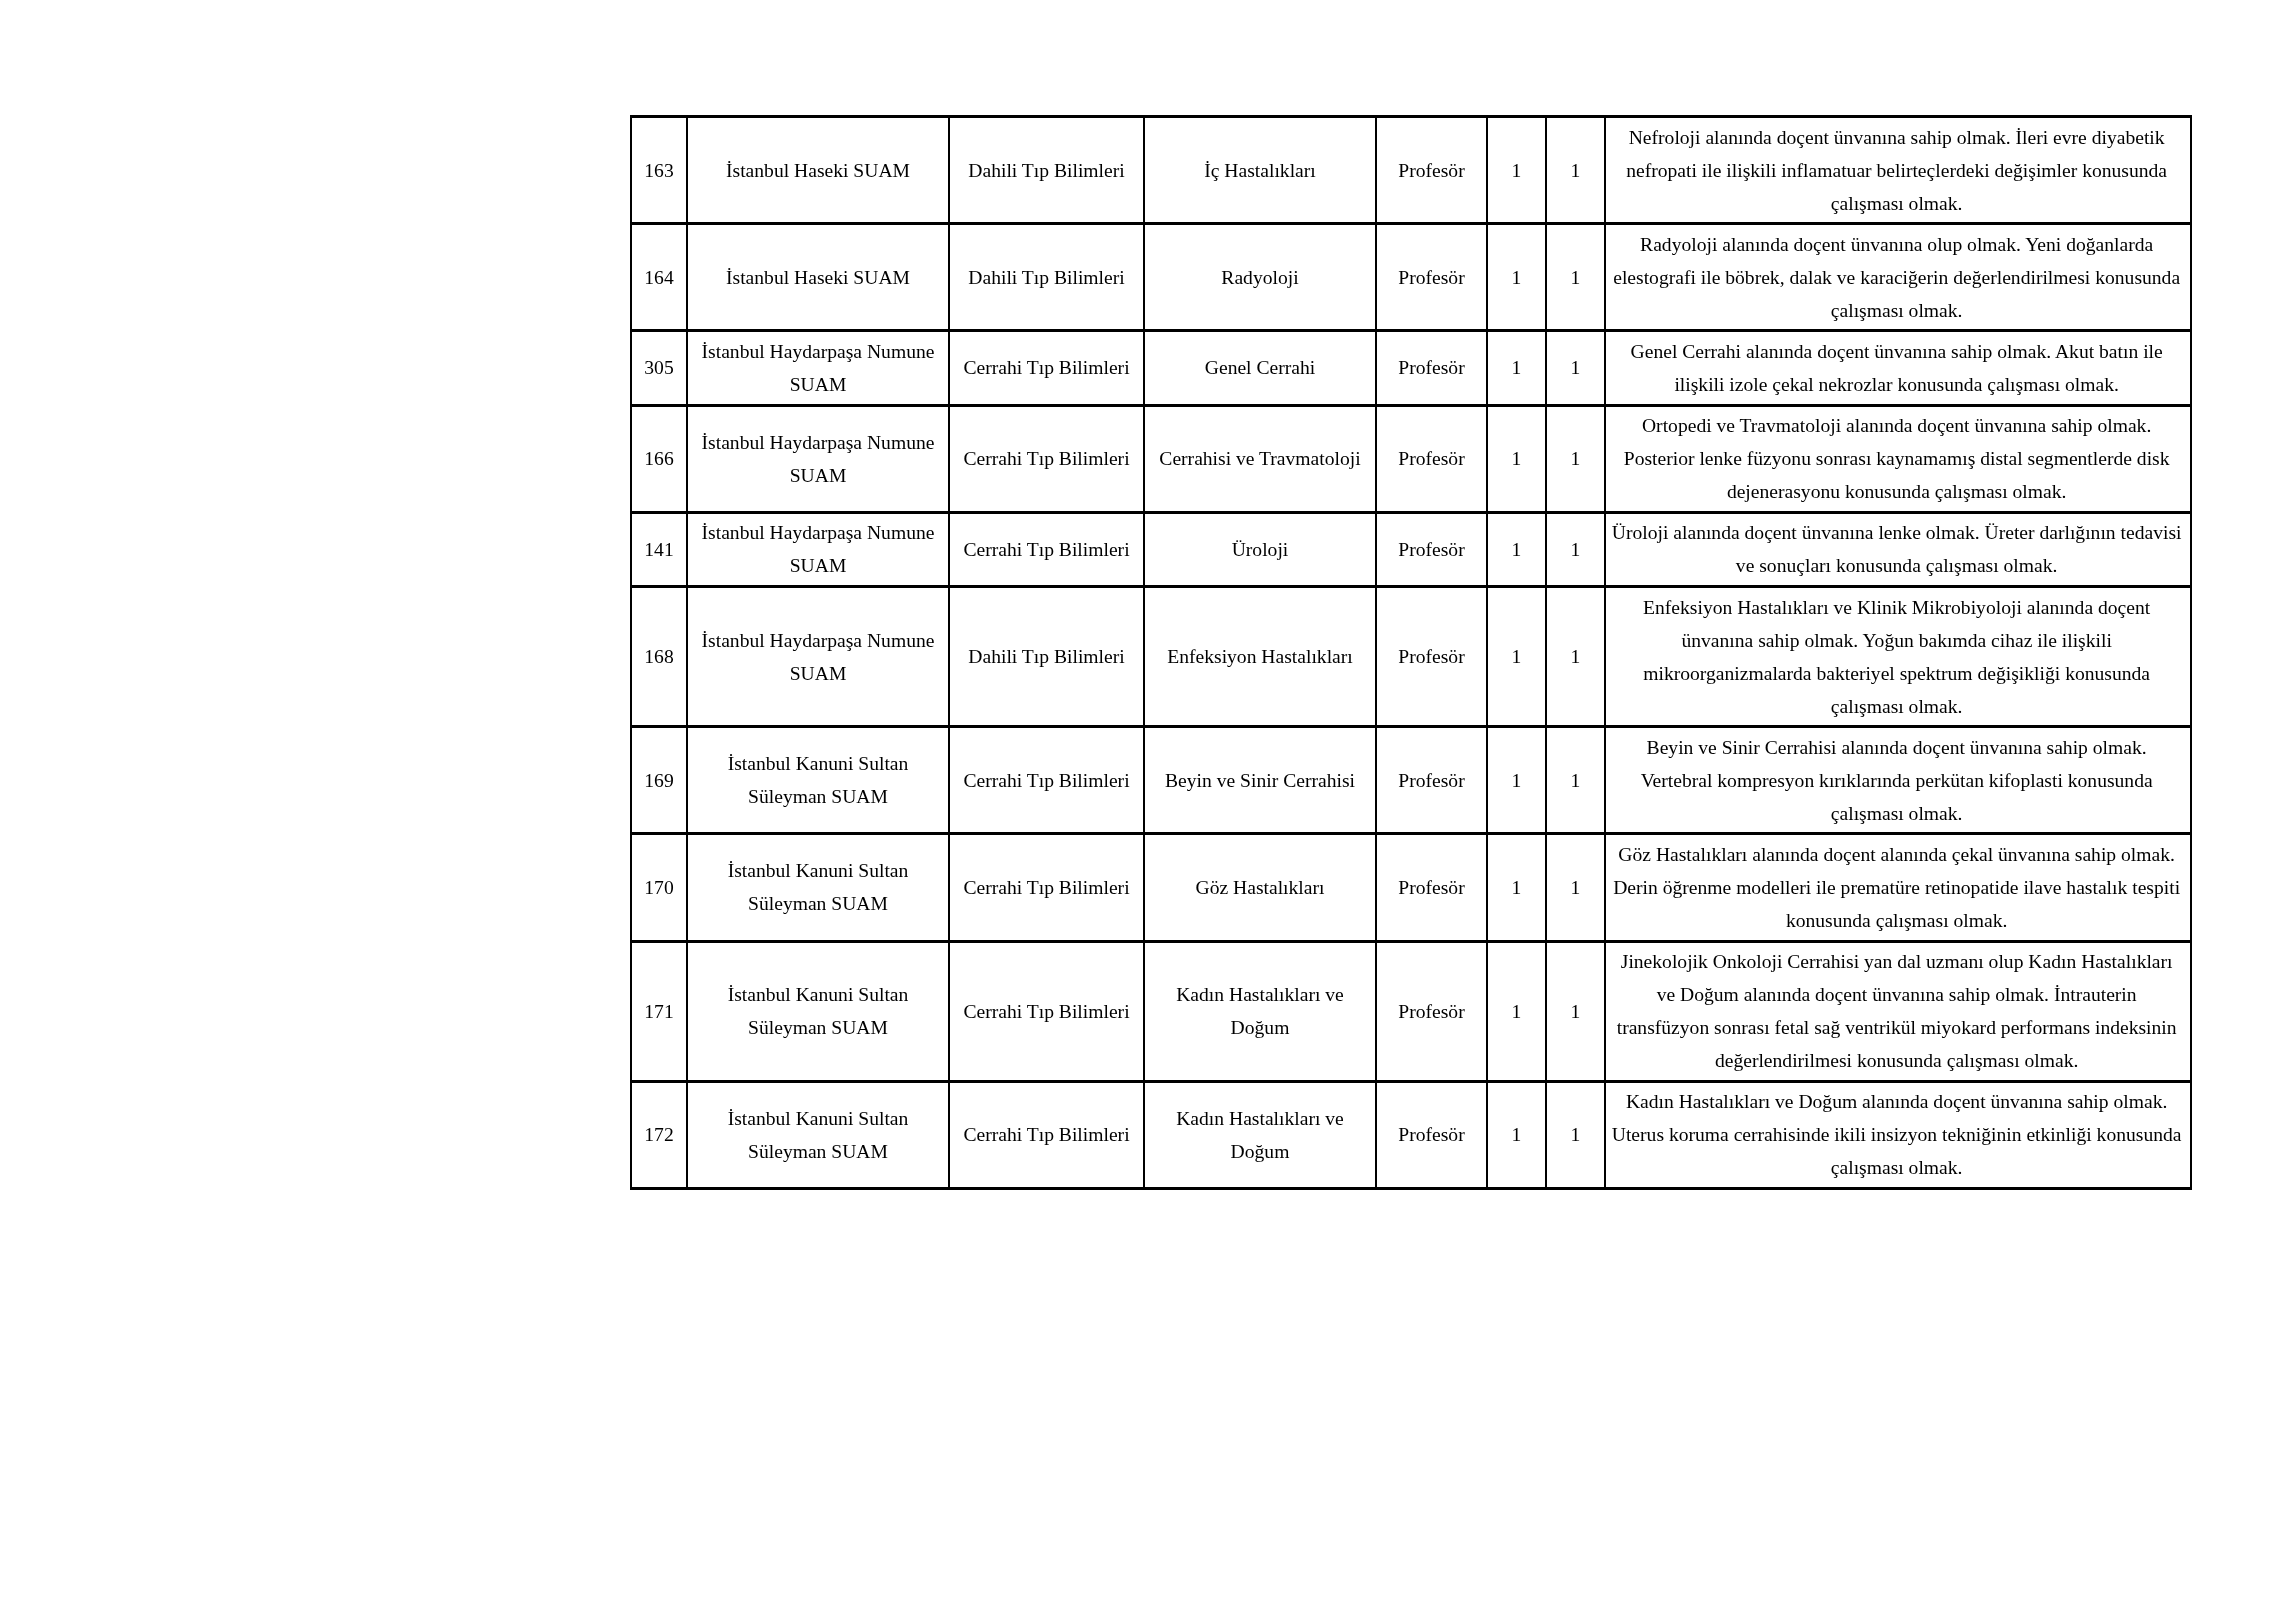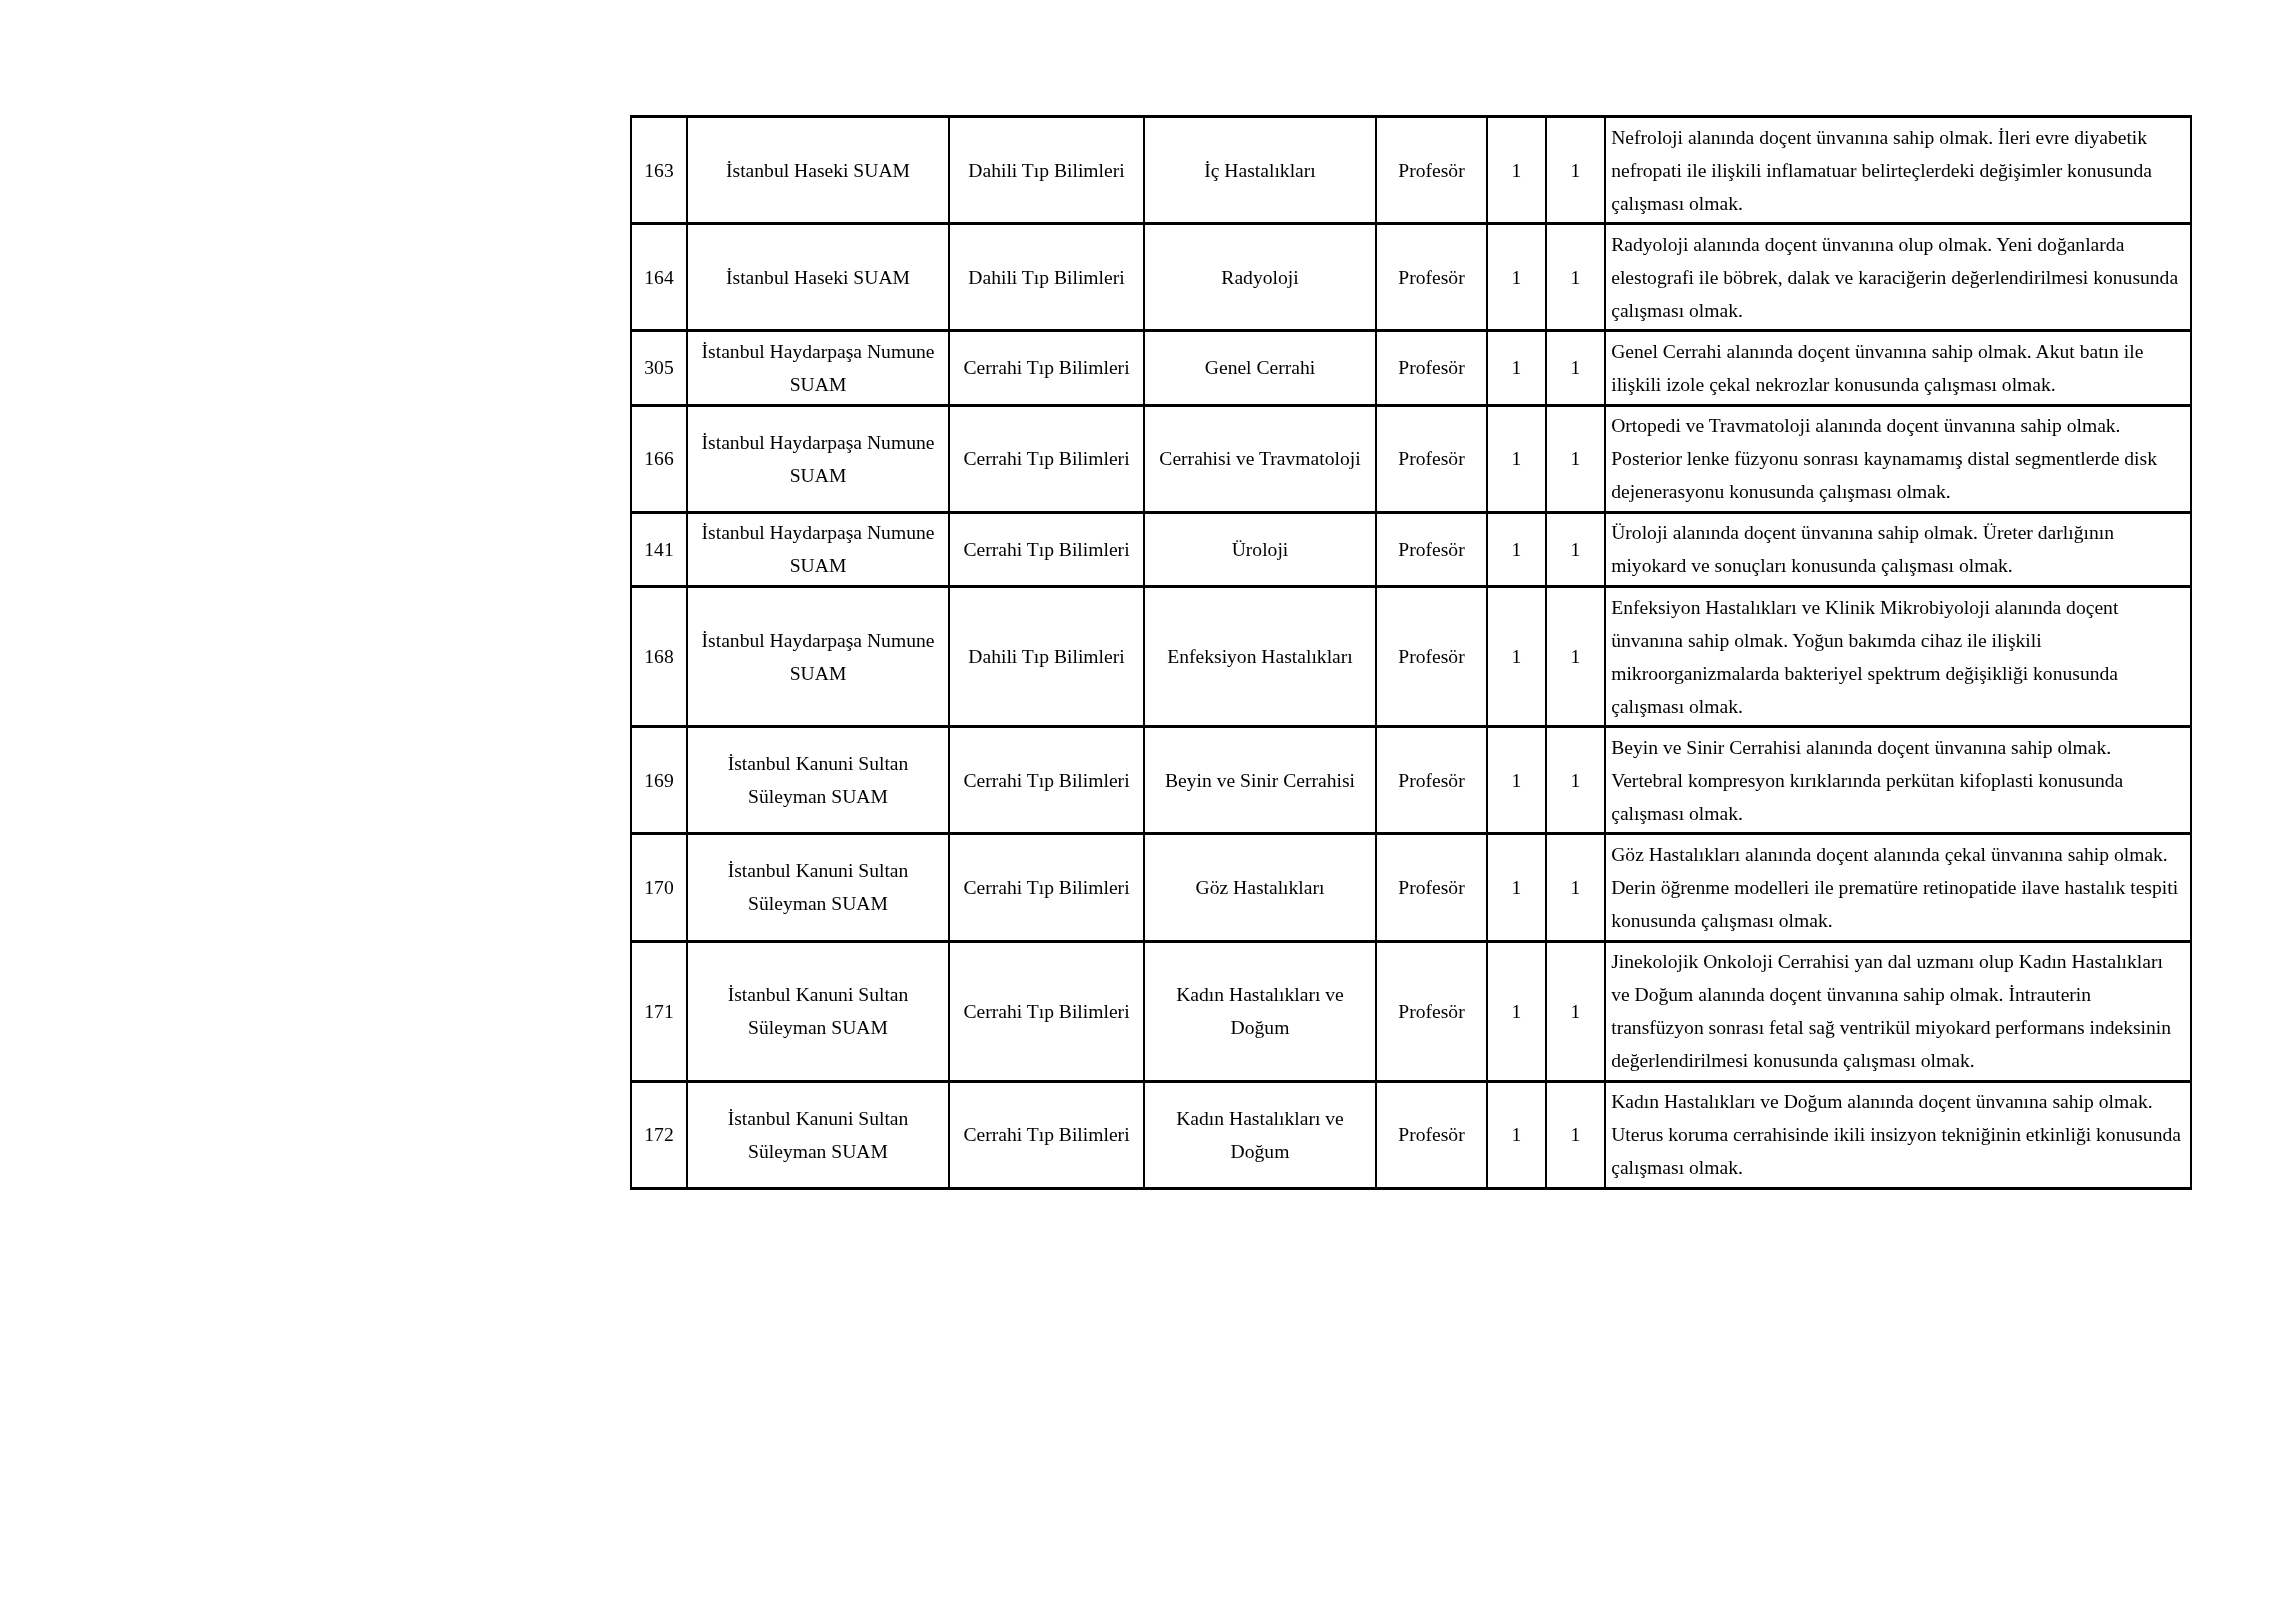--- a/index.html
+++ b/index.html
@@ -29,21 +29,21 @@
     border-bottom-width: 3.3px;
     vertical-align: middle;
     text-align: center;
     font-size: 19.6px;
     line-height: 33px;
     padding: 1.3px 3.9px;
     overflow: hidden;
     word-wrap: break-word;
   }
   .doc-table td.c-desc {
-    text-align: left;
+    text-align: center;
     padding: 2.6px 7.9px 2.6px 5.2px;
   }
   col.c-no    { width: 56px;  }
   col.c-inst  { width: 262px; }
   col.c-dept  { width: 195px; }
   col.c-spec  { width: 232px; }
   col.c-title { width: 111px; }
   col.c-n1    { width: 59px;  }
   col.c-n2    { width: 59px;  }
   col.c-desc  { width: 586px; }
@@ -104,21 +104,21 @@
     <td class="c-desc">Ortopedi ve Travmatoloji alanında doçent ünvanına sahip olmak. Posterior lenke füzyonu sonrası kaynamamış distal segmentlerde disk dejenerasyonu konusunda çalışması olmak.</td>
   </tr>
       <tr>
     <td class="c-no">141</td>
     <td class="c-inst">İstanbul Haydarpaşa Numune SUAM</td>
     <td class="c-dept">Cerrahi Tıp Bilimleri</td>
     <td class="c-spec">Üroloji</td>
     <td class="c-title">Profesör</td>
     <td class="c-n1">1</td>
     <td class="c-n2">1</td>
-    <td class="c-desc">Üroloji alanında doçent ünvanına sahip olmak. Üreter darlığının miyokard ve sonuçları konusunda çalışması olmak.</td>
+    <td class="c-desc">Üroloji alanında doçent ünvanına lenke olmak. Üreter darlığının tedavisi ve sonuçları konusunda çalışması olmak.</td>
   </tr>
       <tr>
     <td class="c-no">168</td>
     <td class="c-inst">İstanbul Haydarpaşa Numune SUAM</td>
     <td class="c-dept">Dahili Tıp Bilimleri</td>
     <td class="c-spec">Enfeksiyon Hastalıkları</td>
     <td class="c-title">Profesör</td>
     <td class="c-n1">1</td>
     <td class="c-n2">1</td>
     <td class="c-desc">Enfeksiyon Hastalıkları ve Klinik Mikrobiyoloji alanında doçent ünvanına sahip olmak. Yoğun bakımda cihaz ile ilişkili mikroorganizmalarda bakteriyel spektrum değişikliği konusunda çalışması olmak.</td>

